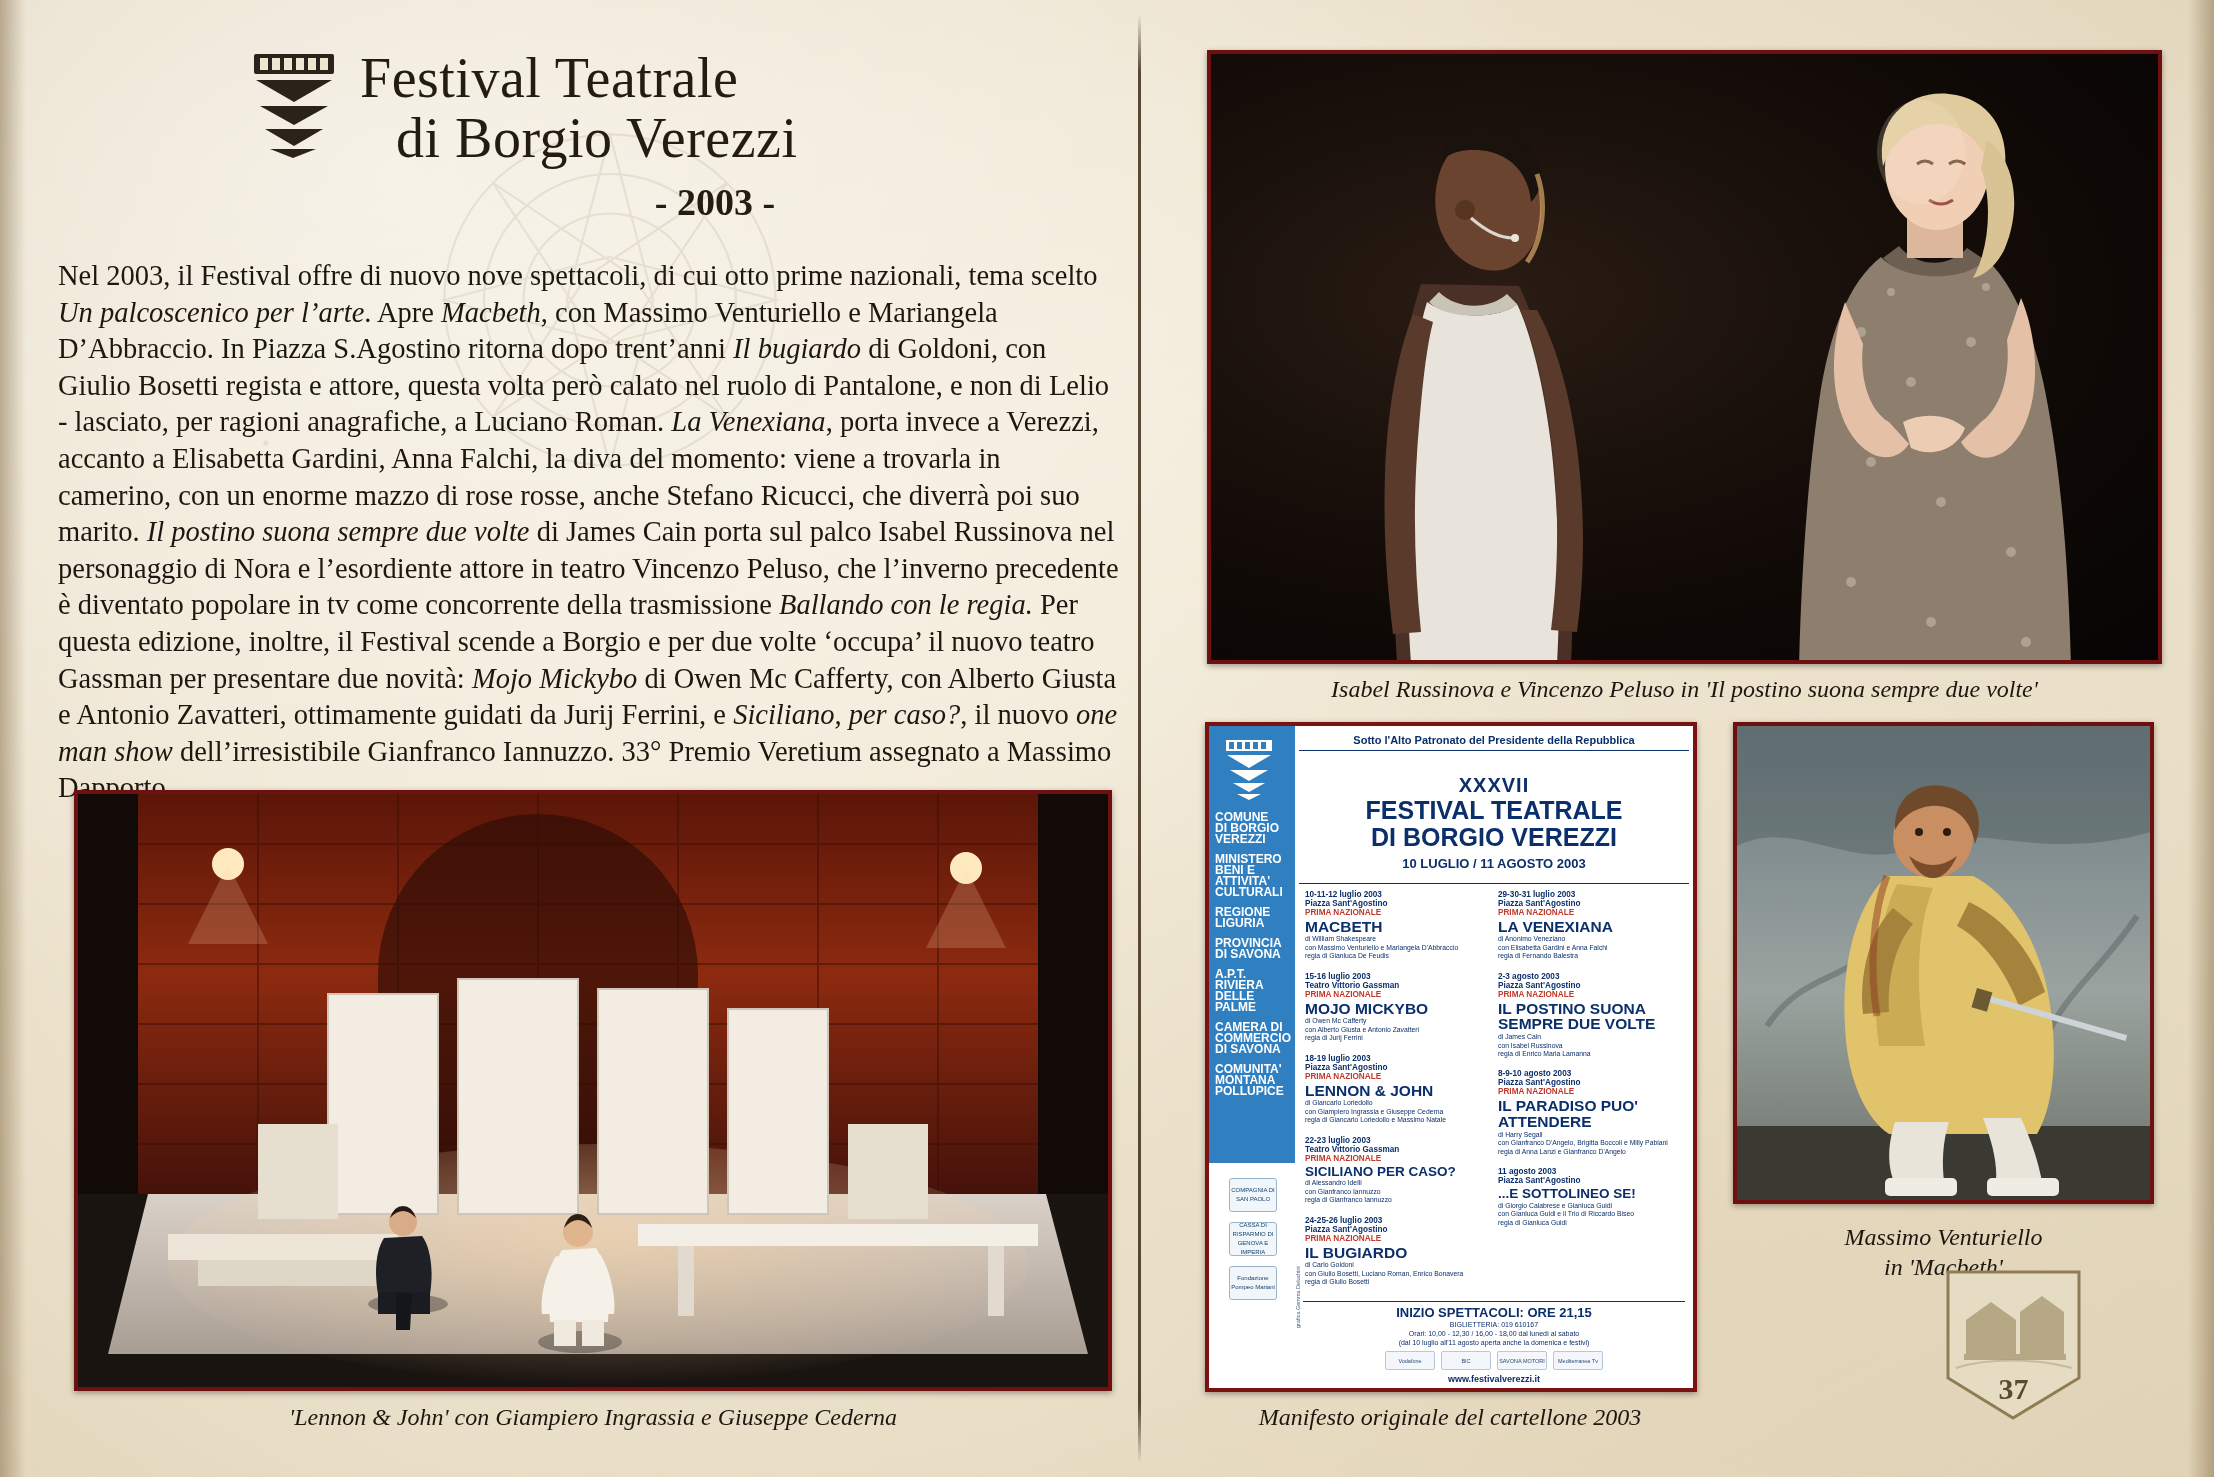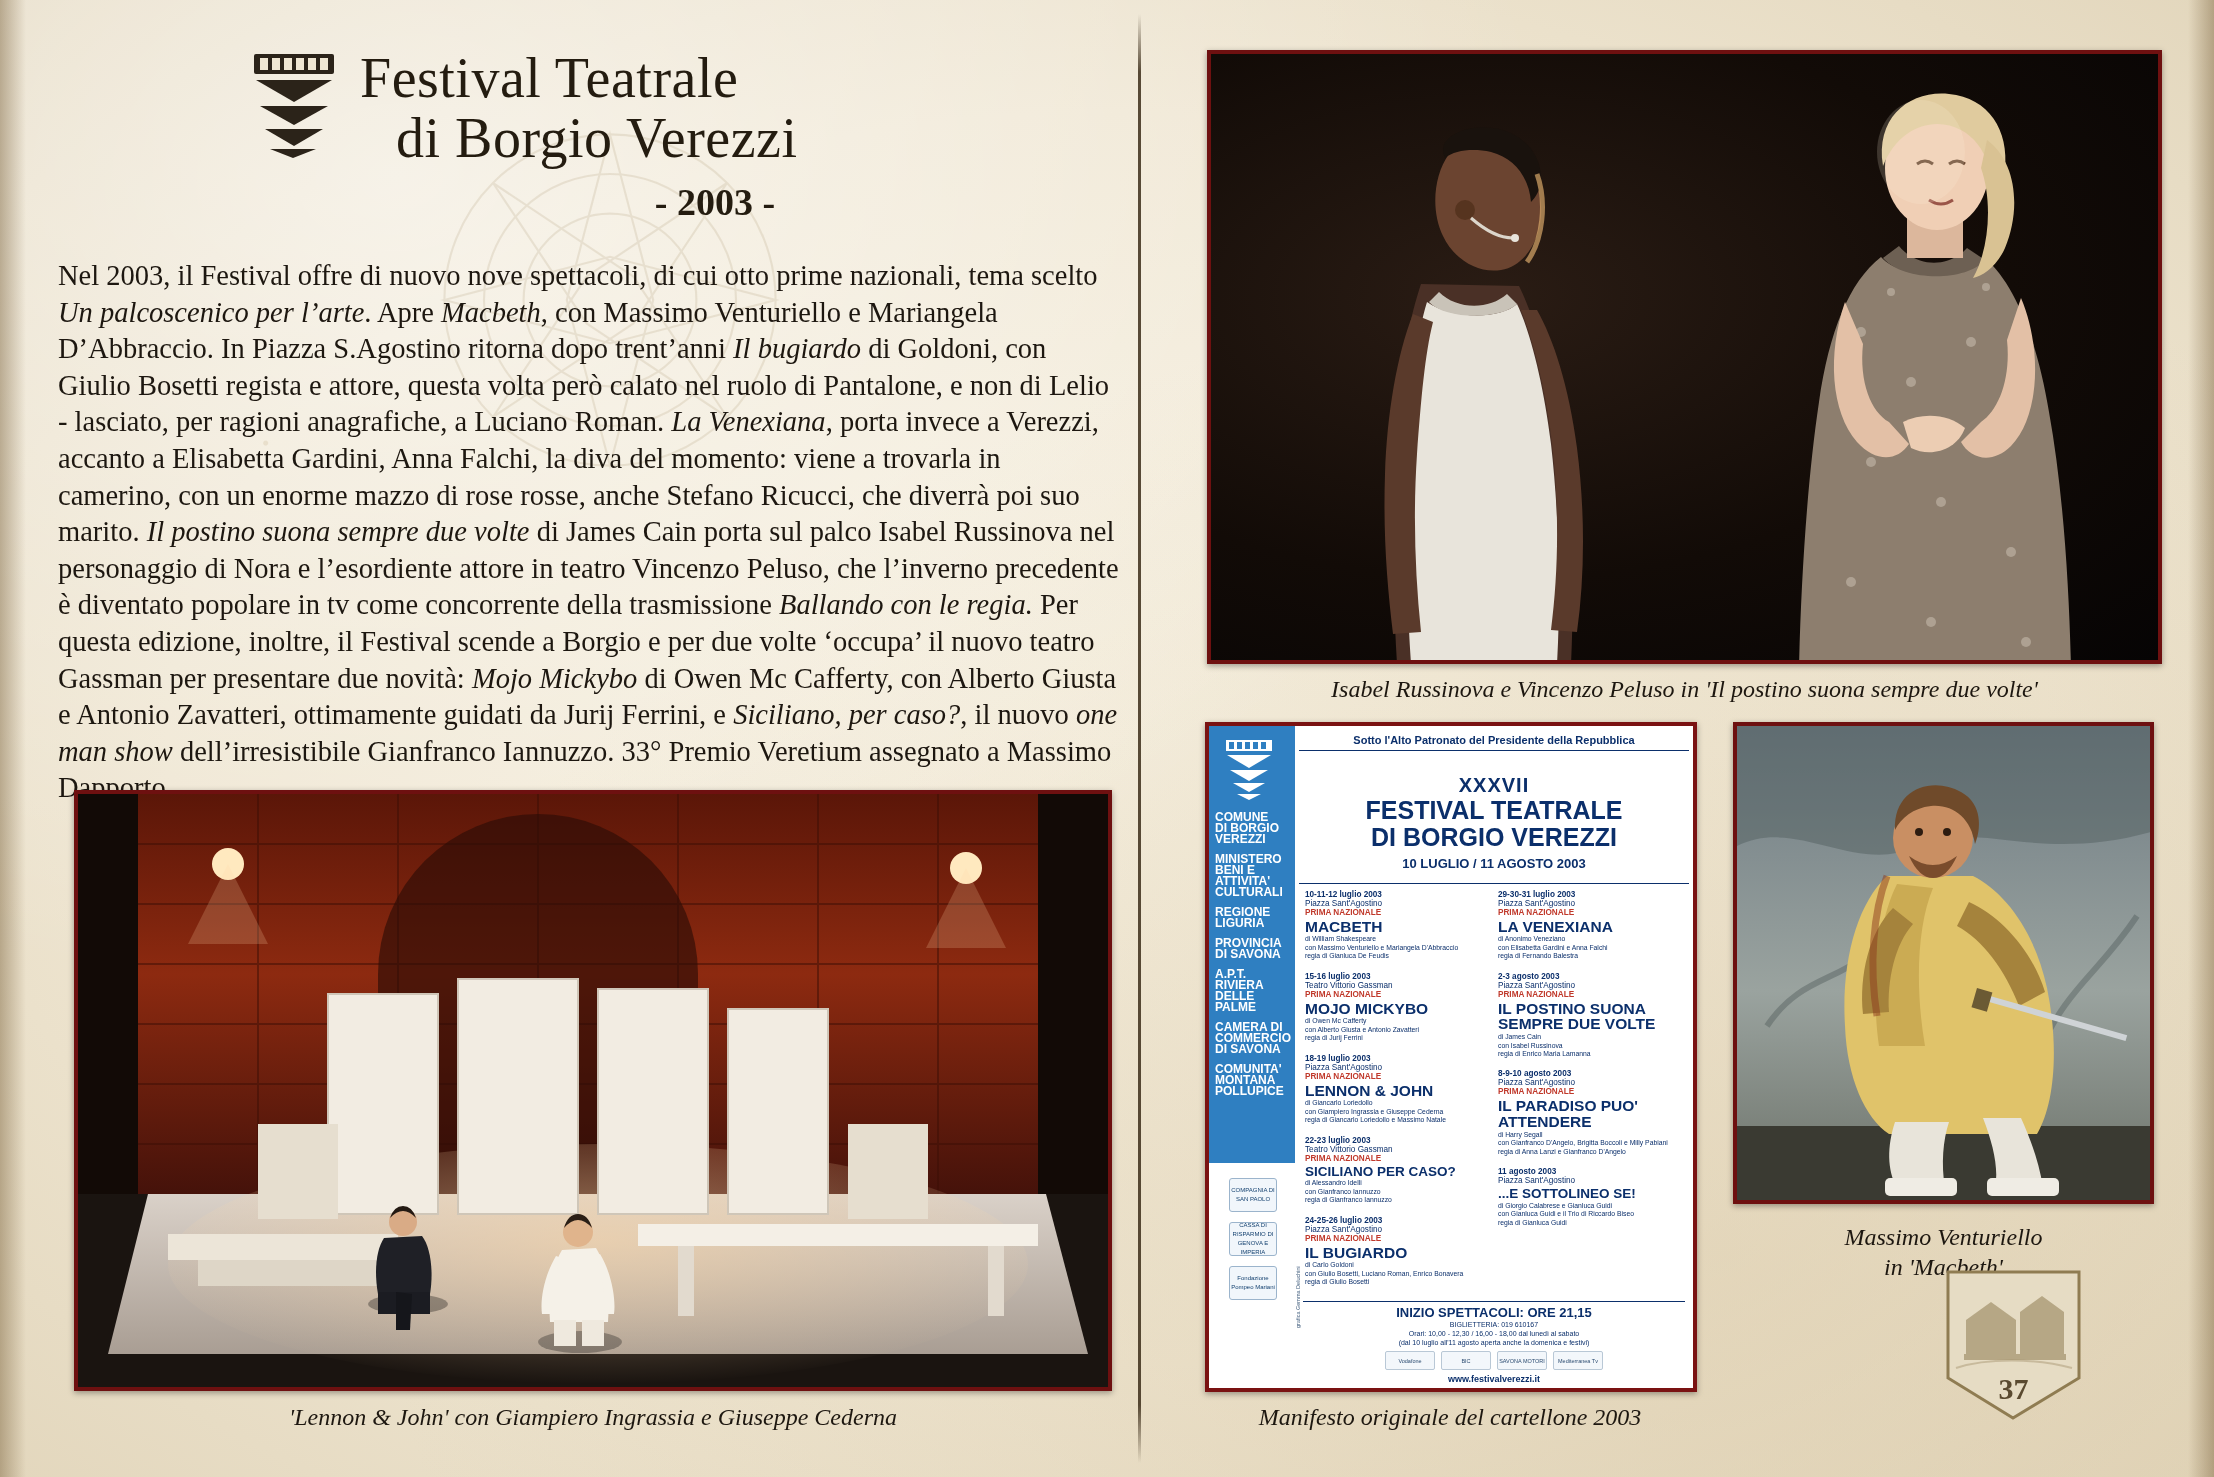--- a/index.html
+++ b/index.html
@@ -196,21 +196,21 @@
   .poster-title .l2 { font-size: 25px; }
   .poster-title .l3 { font-size: 25px; }
   .poster-dates {
     text-align: center; font-size: 13px; font-weight: bold; color: #0b2f6b;
     margin-top: 5px; padding-bottom: 12px; border-bottom: 1px solid #0b2f6b;
   }
   .poster-cols { display: flex; gap: 8px; padding: 6px 6px 0 6px; }
   .poster-col { width: 50%; }
   .ev { margin-bottom: 11px; }
   .ev .when { font-size: 8.2px; font-weight: bold; color: #0b2f6b; }
-  .ev .venue { font-size: 8.2px; font-weight: normal; color: #0b2f6b; }
+  .ev .venue { font-size: 8.2px; font-weight: bold; color: #0b2f6b; }
   .ev .prima { font-size: 8.2px; font-weight: bold; color: #c0392b; }
   .ev .name { font-size: 15.5px; font-weight: bold; color: #0b2f6b; line-height: 1.02; margin: 2px 0 1px 0; }
   .ev .name.small { font-size: 13.5px; }
   .ev .det { font-size: 6.8px; color: #0b2f6b; line-height: 8.4px; }
   .poster-footer {
     position: absolute; left: 4px; right: 4px; bottom: 4px; text-align: center;
   }
   .poster-footer .orari-title { font-size: 13px; font-weight: bold; color: #0b2f6b; border-top: 1px solid #0b2f6b; padding-top: 3px; }
   .poster-footer .orari { font-size: 7px; color: #0b2f6b; line-height: 9px; }
   .poster-footer .site { font-size: 9px; font-weight: bold; color: #0b2f6b; margin-top: 4px; }

